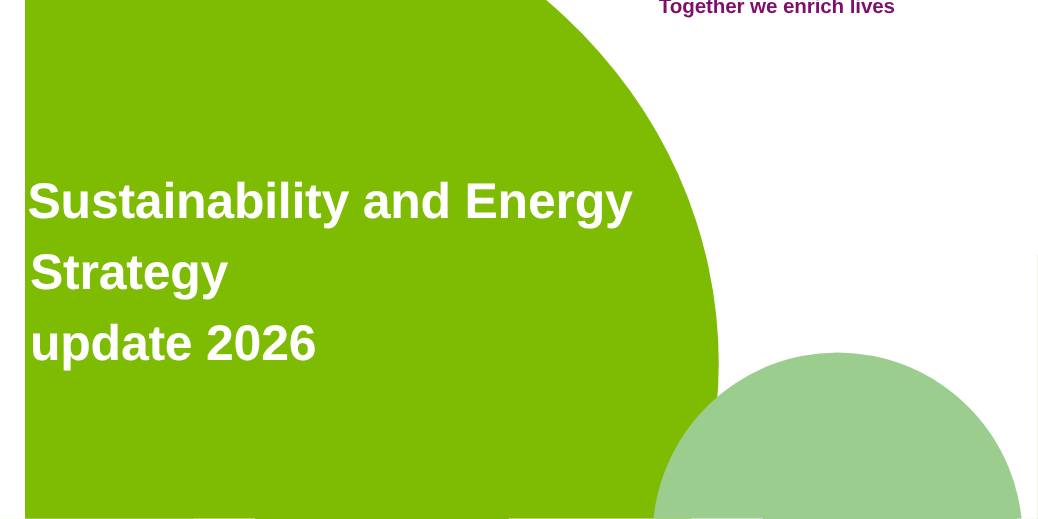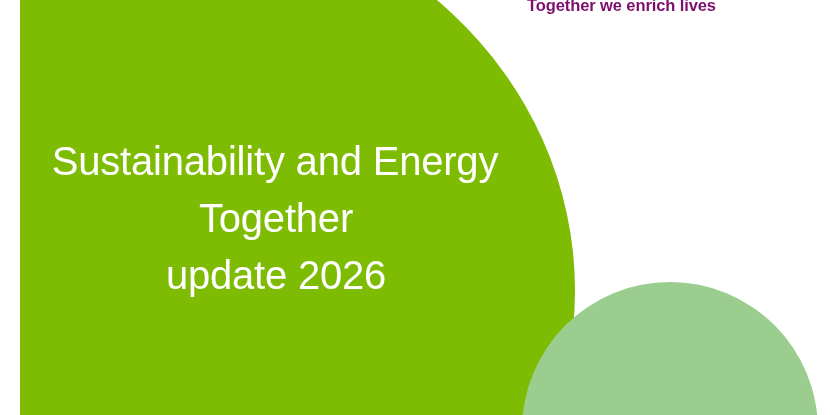--- a/index.html
+++ b/index.html
@@ -65,29 +65,28 @@
     font-family: "Liberation Sans", sans-serif;
     font-size: 16.5px;
     font-weight: bold;
     letter-spacing: -0.1px;
     color: #7D0F6E;
     white-space: nowrap;
   }
 
   .title-block {
     position: absolute;
-    left: 17px;
+    left: 4px;
     top: 133px;
     width: 478px;
     margin: 0;
-    text-align: center;
     color: #ffffff;
     font-family: "Liberation Sans", sans-serif;
     font-size: 40px;
-    font-weight: normal;
+    font-weight: bold;
     line-height: 57px;
     letter-spacing: -0.2px;
   }
   .title-line {
     display: block;
     white-space: nowrap;
   }
   
   .title-line.line-1 {
     margin-left: -2px;
@@ -101,17 +100,17 @@
   <div class="shape-green-primary"></div>
 
   <div class="shape-green-primary-fill"></div>
 
   <div class="shape-green-secondary"></div>
 
   <p class="tagline">Together we enrich lives</p>
 
   <h1 class="title-block">
     <span class="title-line line-1">Sustainability and Energy</span>
-    <span class="title-line line-2">Together</span>
+    <span class="title-line line-2">Strategy</span>
     <span class="title-line line-3">update 2026</span>
   </h1>
 
 </div>
 
 </body></html>

